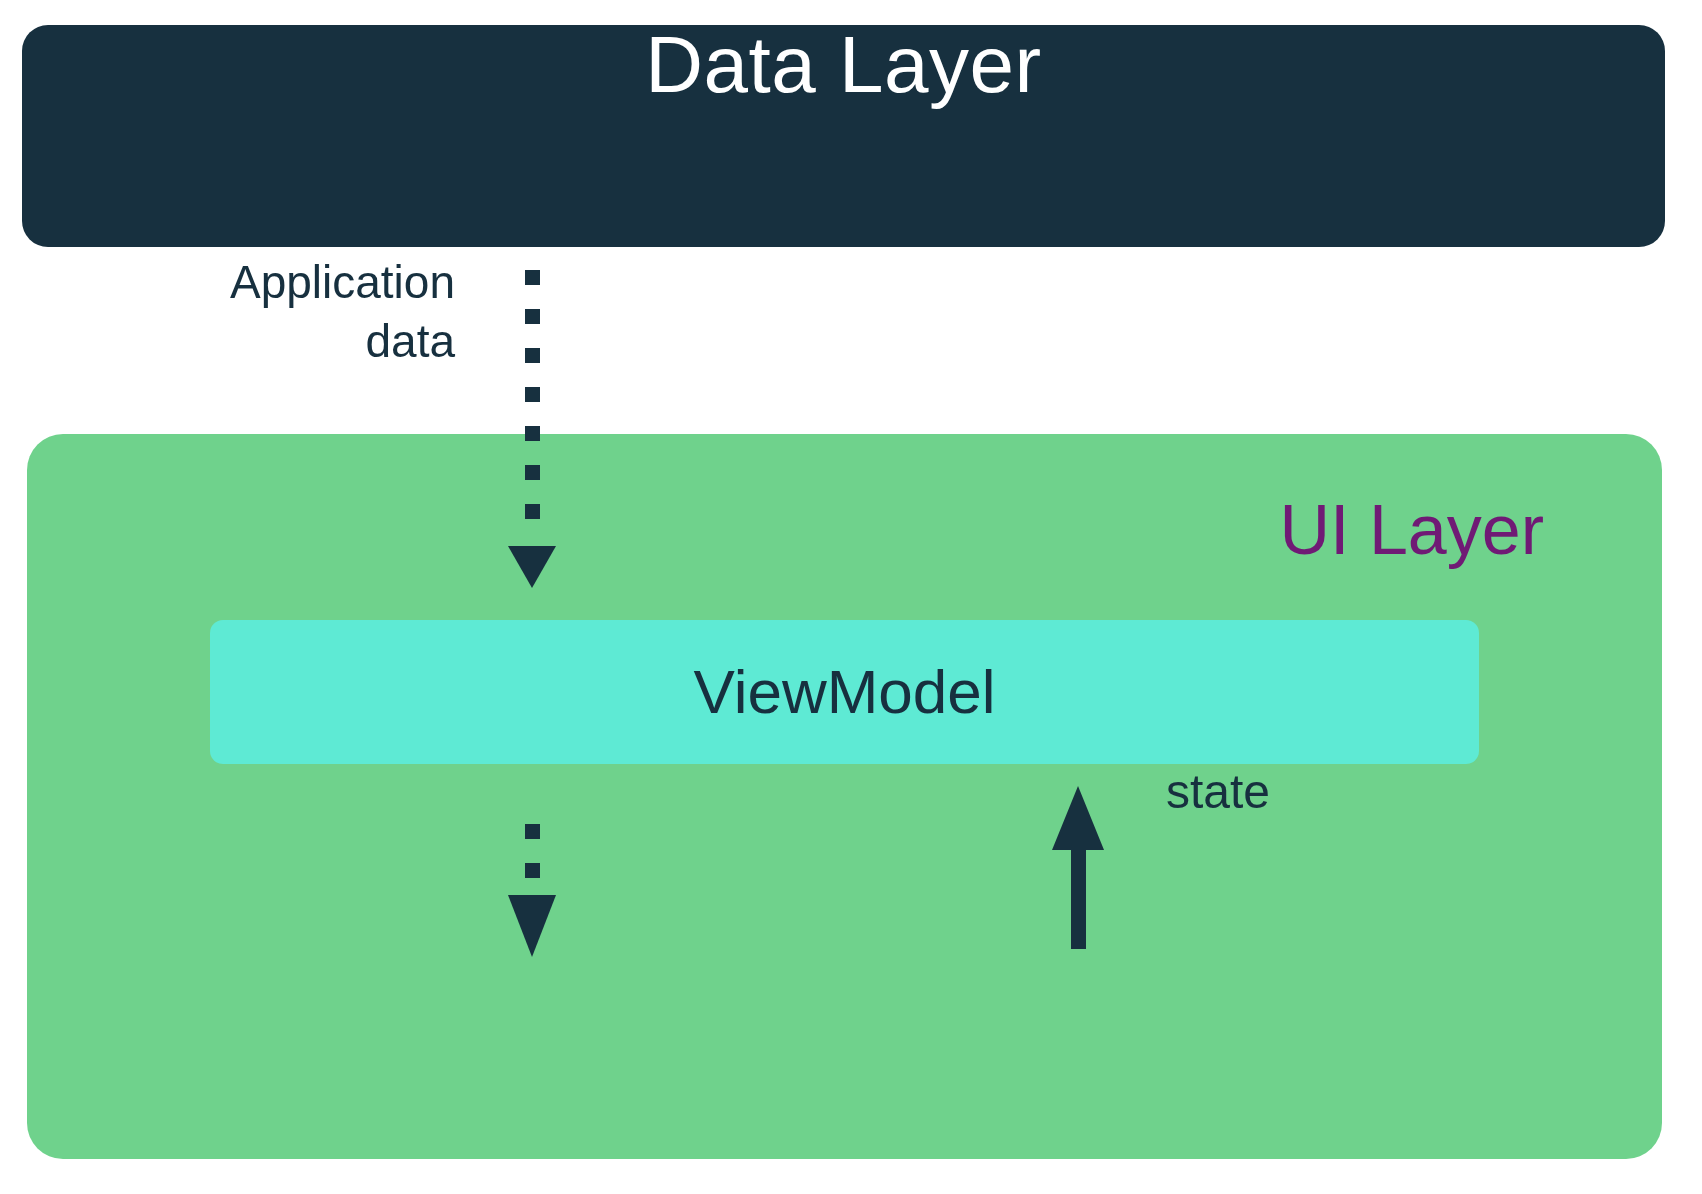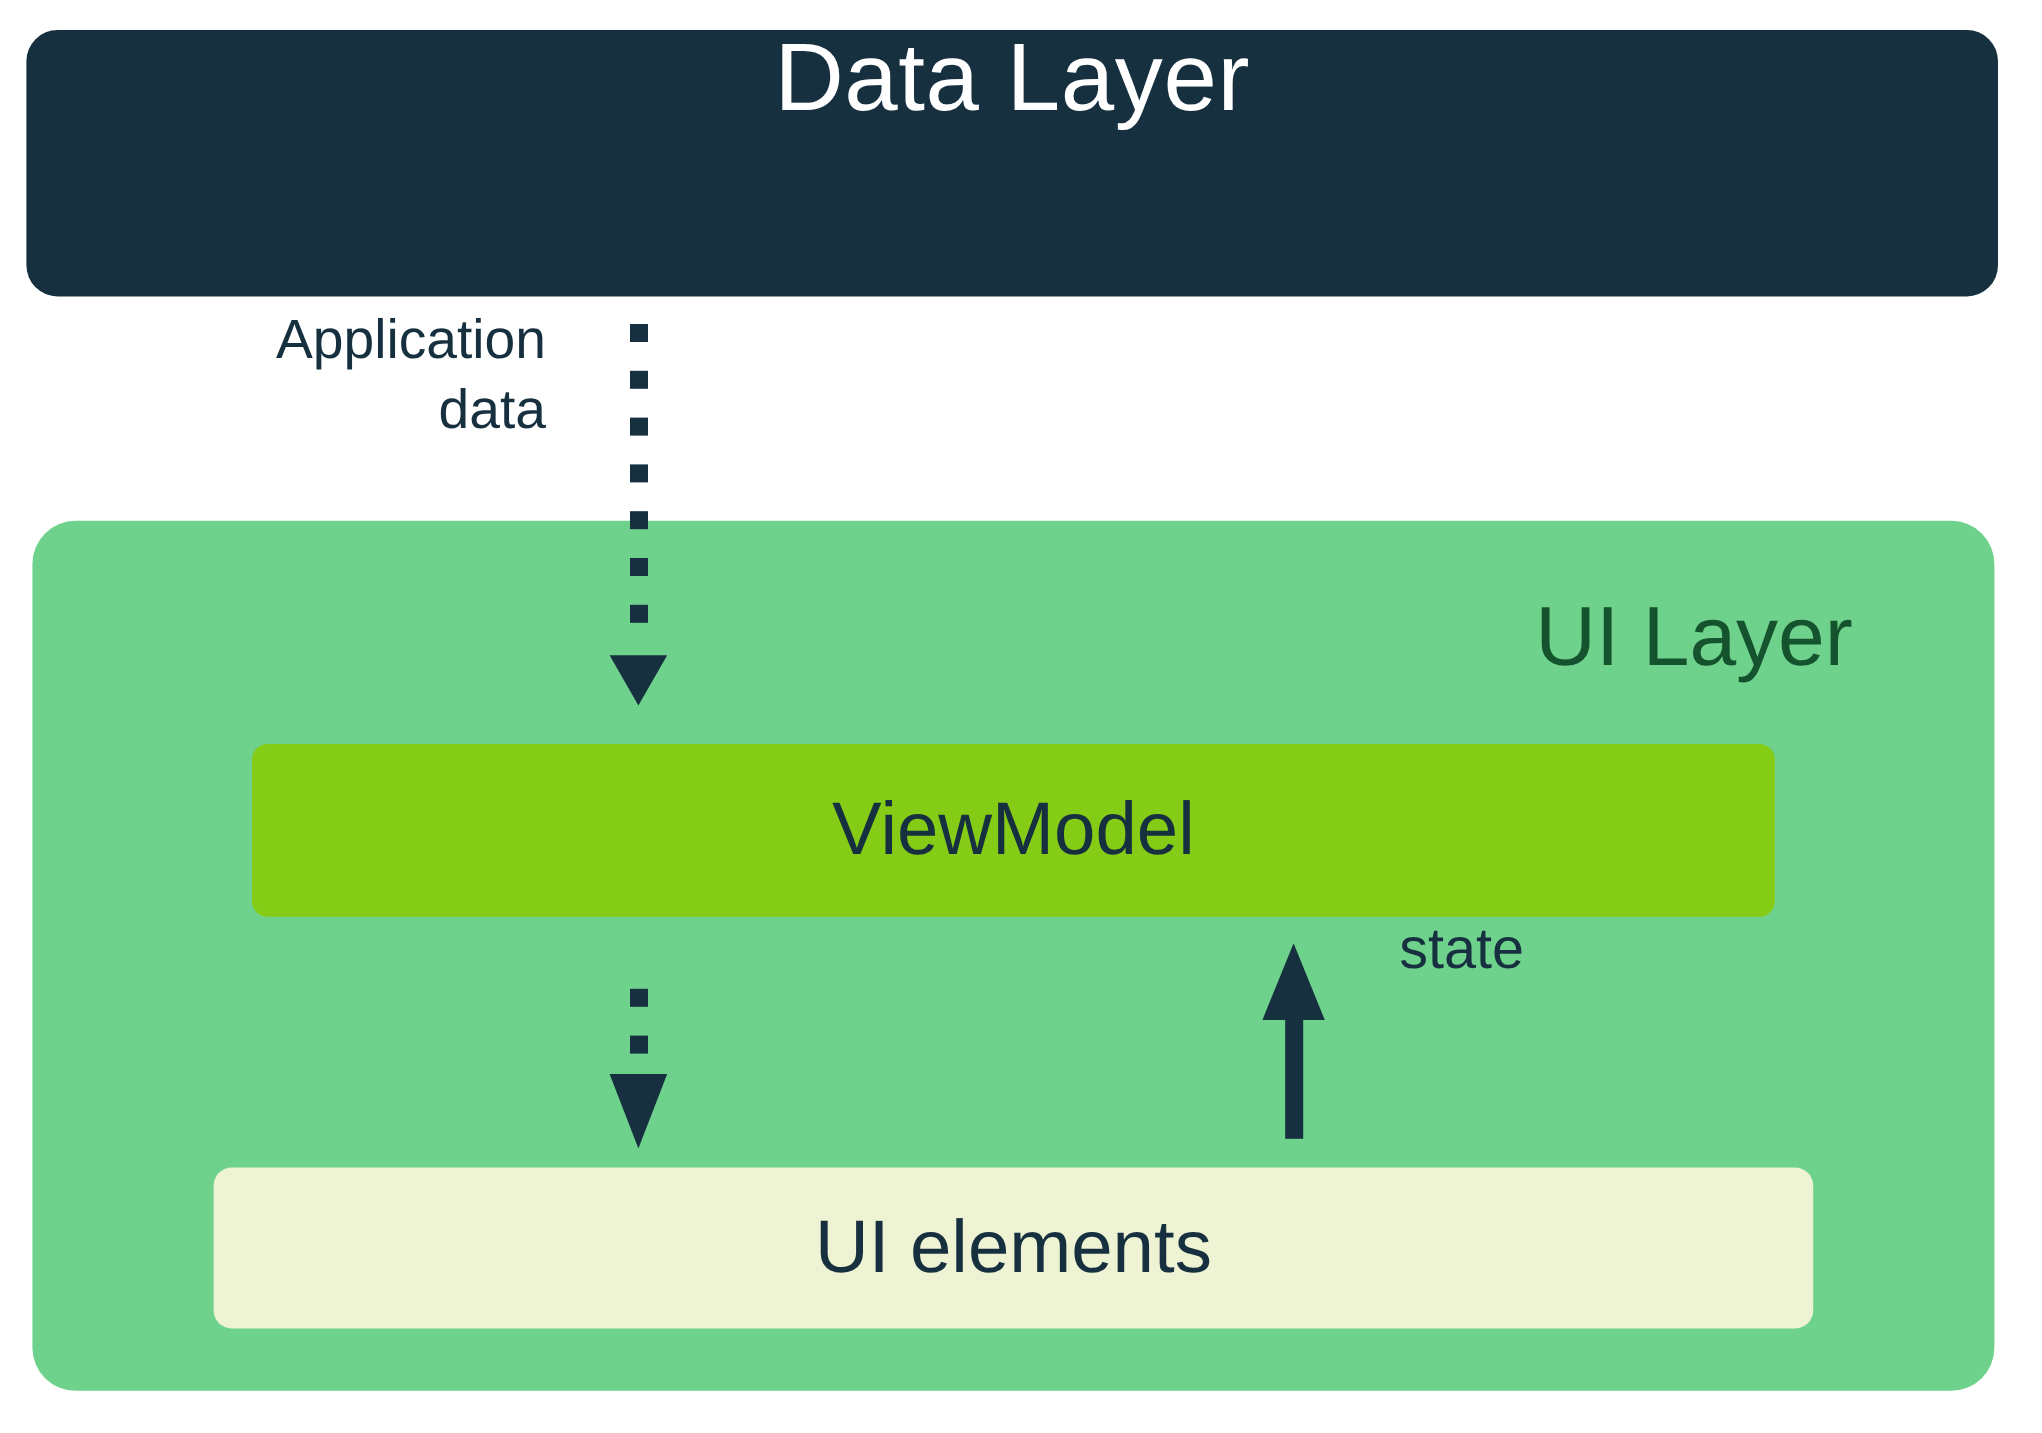--- a/index.html
+++ b/index.html
@@ -64,34 +64,34 @@
     width: 1635px;
     height: 725px;
     background: #6fd28c;
     border-radius: 36px;
     box-sizing: border-box;
   }
   .ui-layer-label {
     position: absolute;
     right: 118px;
     top: 61px;
-    color: #14532d;
+    color: #701a75;
     font-size: 70px;
     line-height: 1;
     font-weight: 400;
   }
 
   
   .viewmodel-box {
     position: absolute;
     left: 210px;
     top: 620px;
     width: 1269px;
     height: 144px;
-    background: #84cc16;
+    background: #5eead4;
     border-radius: 13px;
     display: flex;
     align-items: center;
     justify-content: center;
     box-sizing: border-box;
   }
   .viewmodel-label {
     color: #17303f;
     font-size: 62px;
     line-height: 1;
@@ -180,23 +180,20 @@
 
   <div class="ui-layer-box">
     <span class="ui-layer-label">UI Layer</span>
   </div>
 
   <div class="viewmodel-box">
     <span class="viewmodel-label">ViewModel</span>
   </div>
 
 
-  <div class="ui-elements-box">
-    <span class="ui-elements-label">UI elements</span>
-  </div>
 
   <div class="events-label">state</div>
 
   <svg class="connector-svg" viewBox="0 0 1702 1194">
 
     <g fill="#17303f">
       <rect x="525" y="270" width="15" height="15"></rect>
       <rect x="525" y="309" width="15" height="15"></rect>
       <rect x="525" y="348" width="15" height="15"></rect>
       <rect x="525" y="387" width="15" height="15"></rect>

